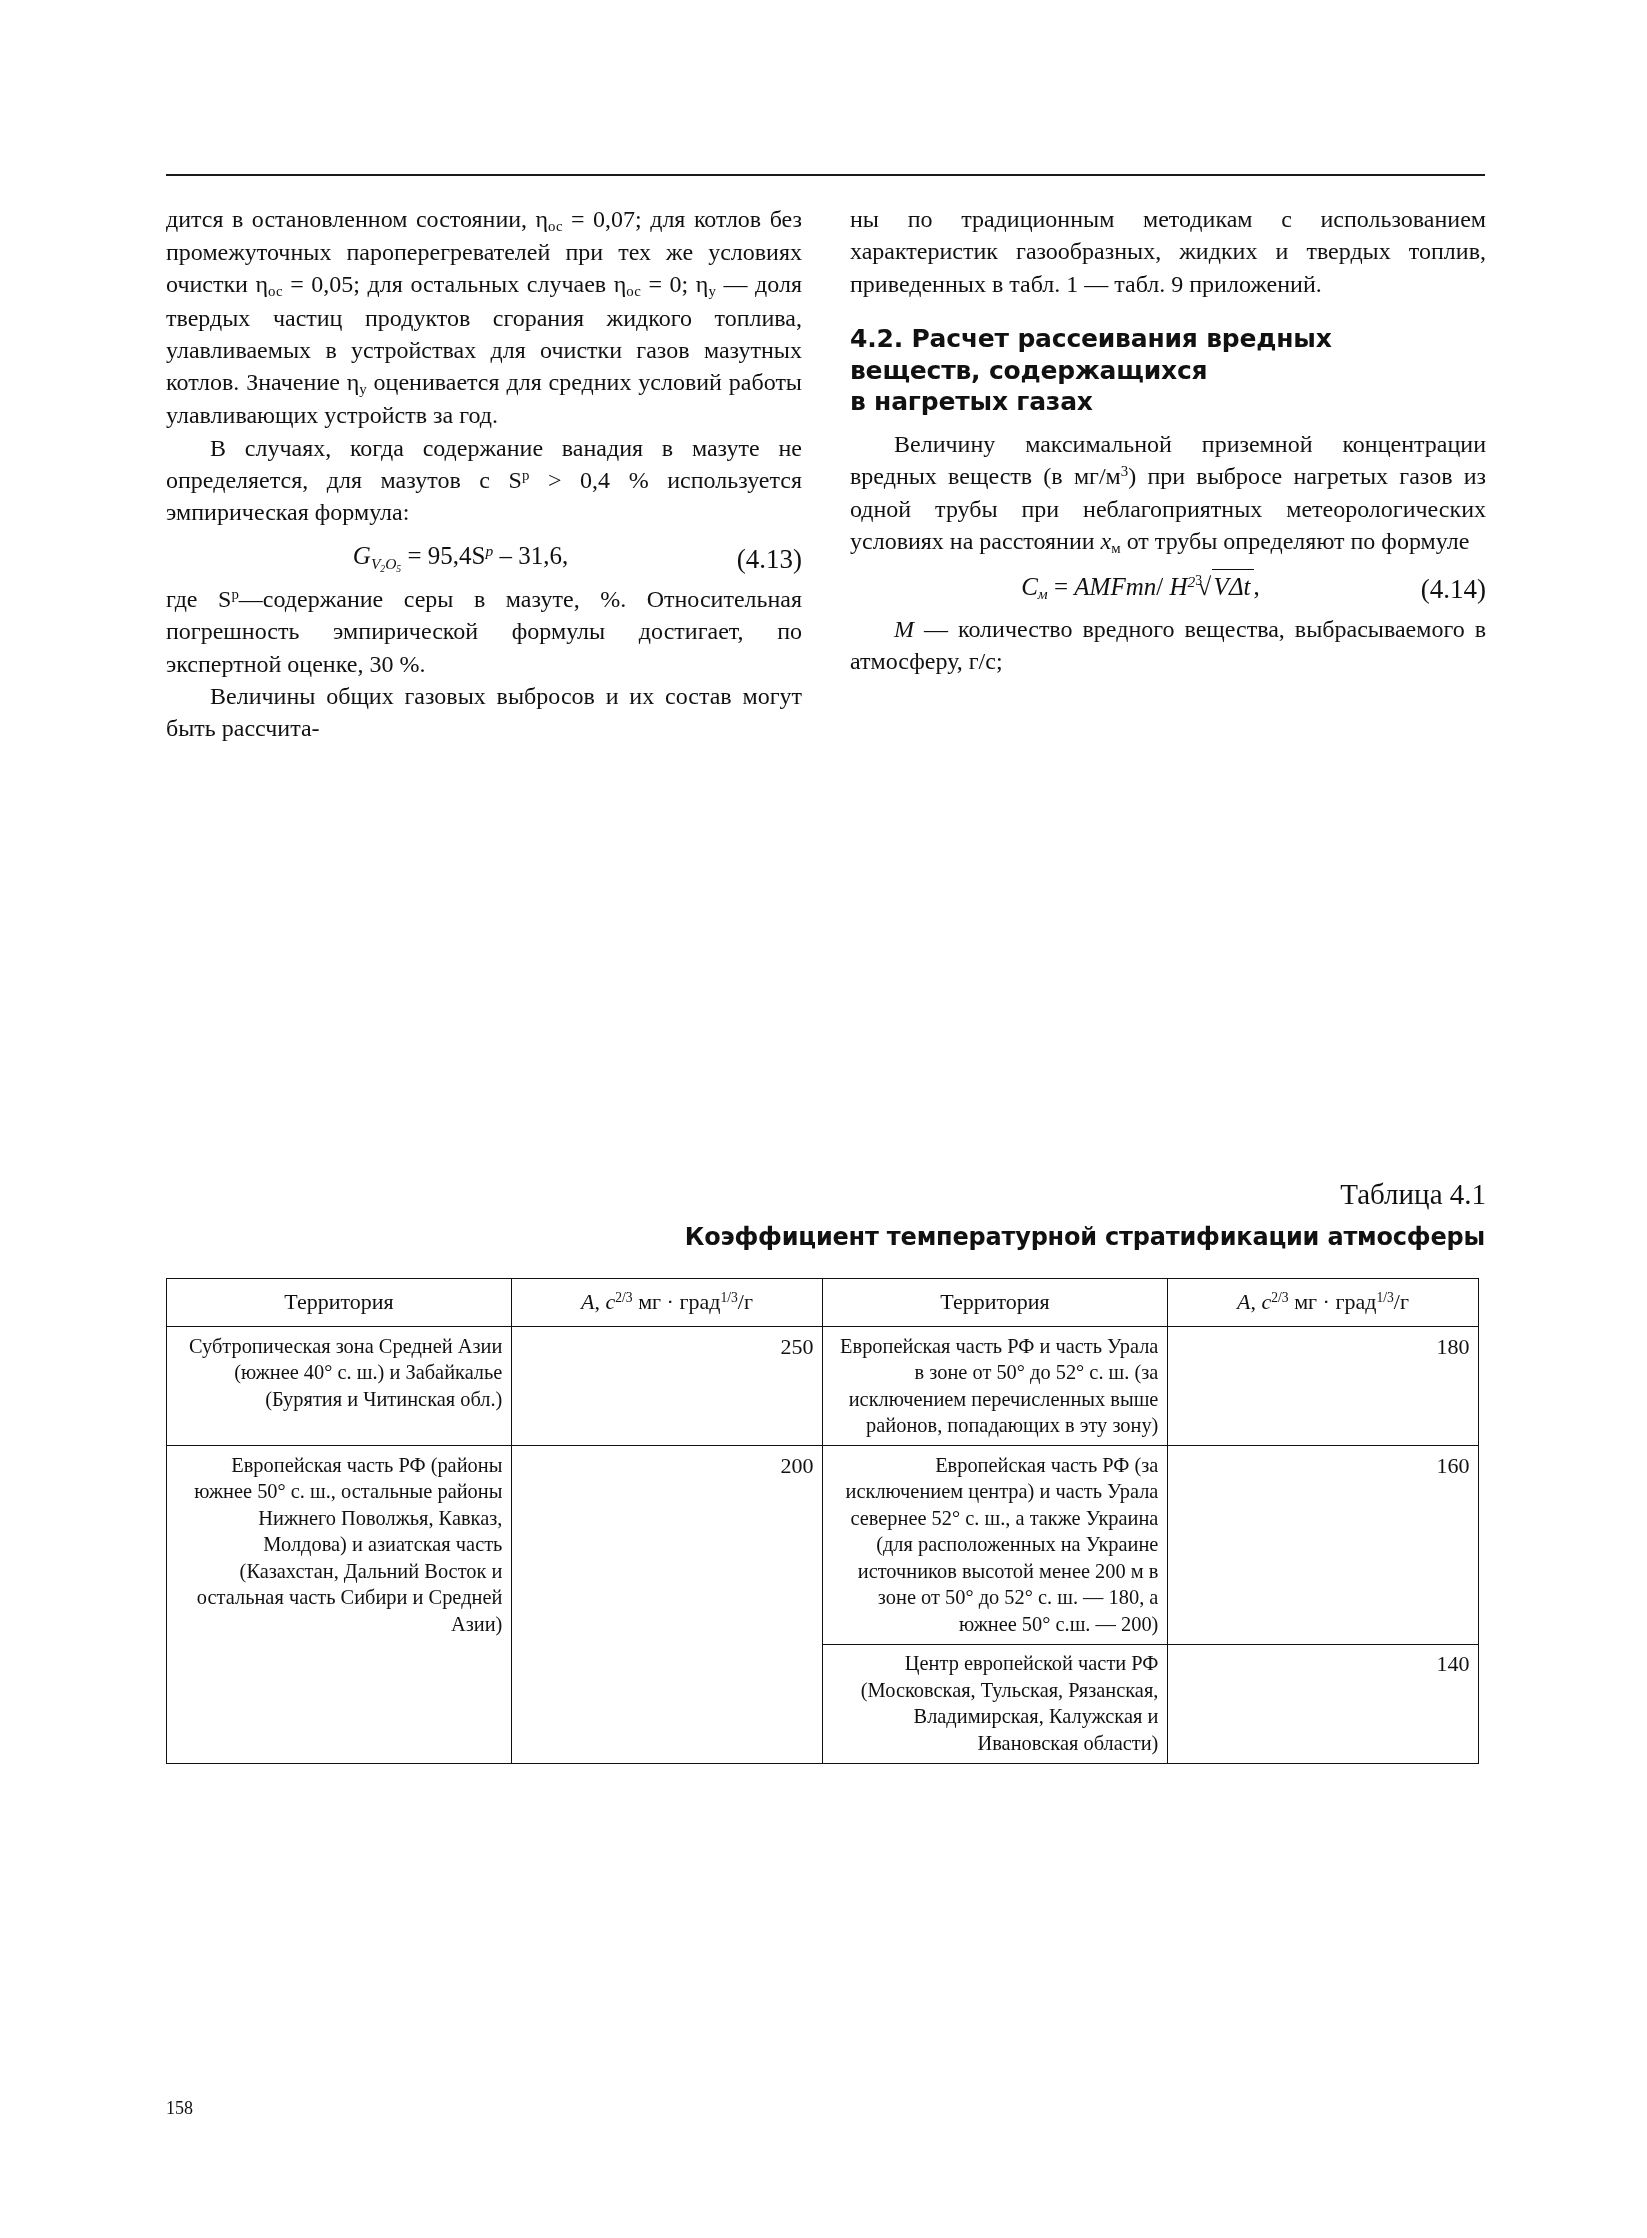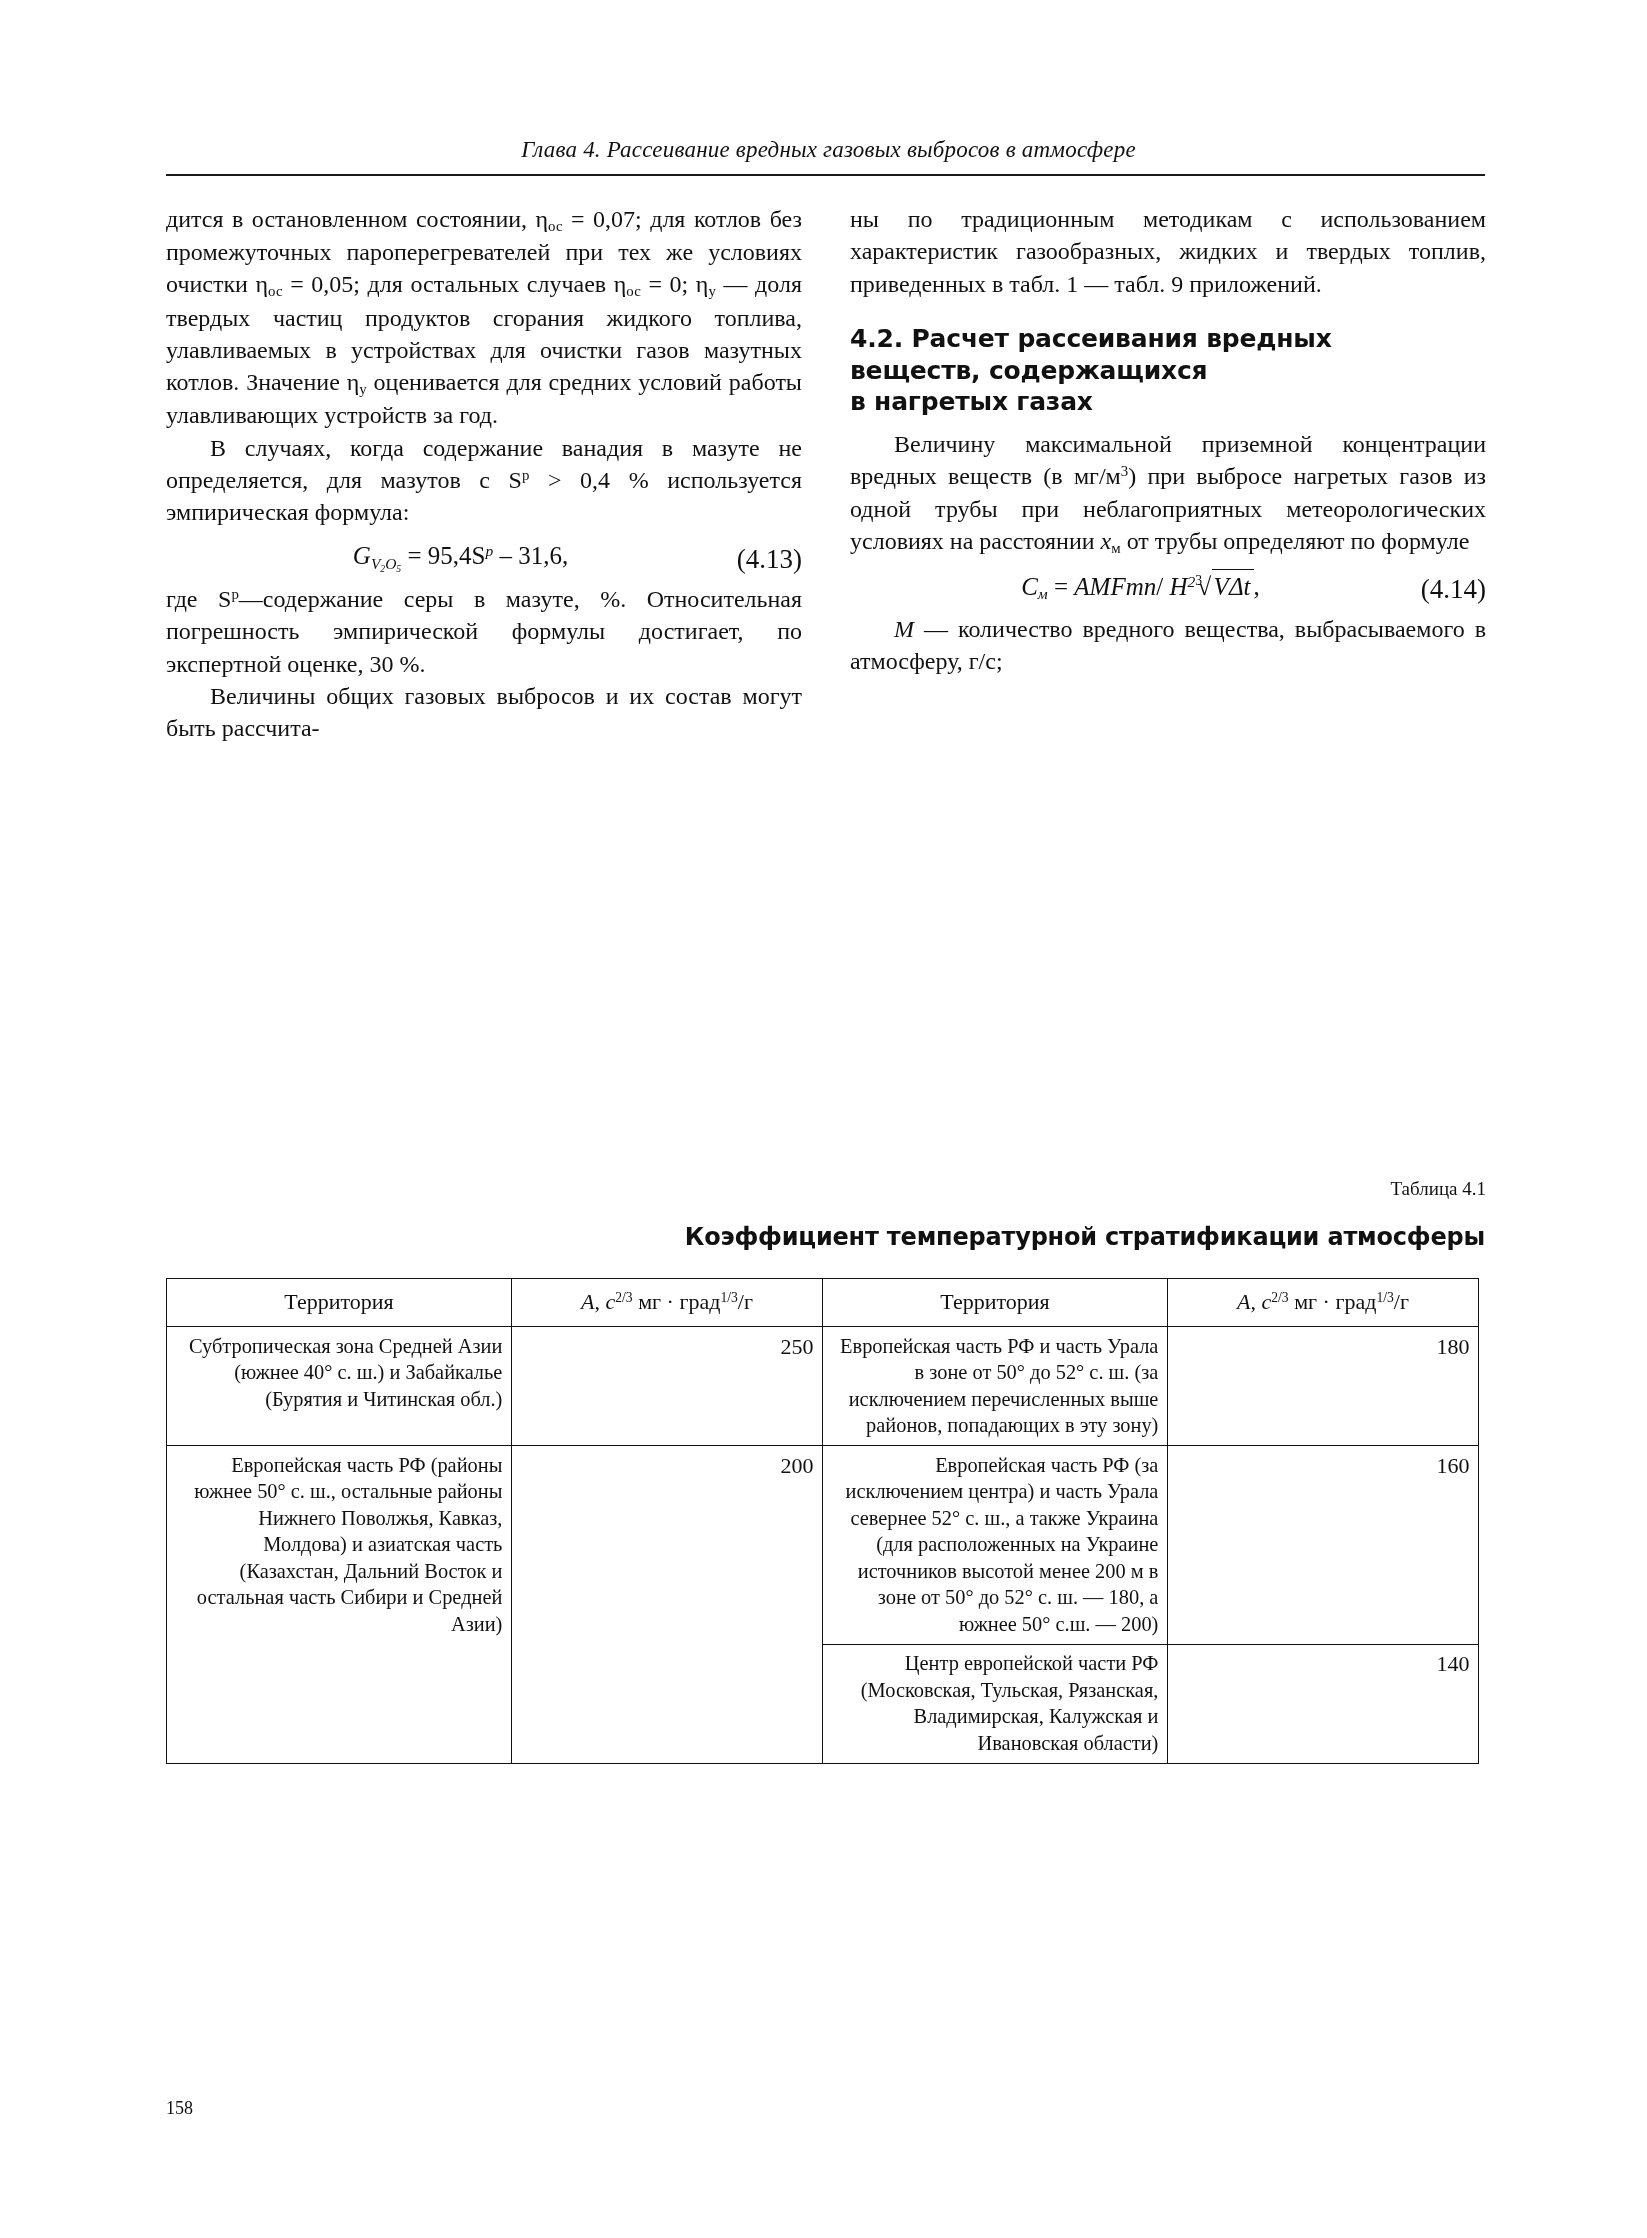--- a/index.html
+++ b/index.html
@@ -102,21 +102,21 @@
     vertical-align: 0.75em;
     font-style: normal;
     margin-right: -4.7px;
   }
 
   
   .tabnum {
     position: absolute;
     right: 161px;
     top: 1178px;
-    font-size: 19px;
+    font-size: 29px;
   }
   .tabtitle {
     position: absolute;
     left: 166px;
     top: 1223px;
     width: 1319px;
     text-align: right;
     font-family: "DejaVu Sans", "Liberation Sans", sans-serif;
     font-weight: bold;
     font-size: 24px;
@@ -159,21 +159,20 @@
     left: 166px;
     top: 2098px;
     font-size: 18px;
   }
 </style>
 </head>
 <body>
 
 <div class="page">
 
-  <div class="runhead">Глава 4. Рассеивание вредных газовых выбросов в атмосфере</div>
   <div class="runrule"></div>
 
   <div class="col left">
 
     <p class="noindent">дится в остановленном состоянии,
       η<sub>ос</sub> = 0,07; для котлов без промежуточных пароперегревателей при тех же условиях очистки η<sub>ос</sub> = 0,05; для остальных случаев η<sub>ос</sub> = 0; η<sub>у</sub> — доля твердых частиц продуктов сгорания жидкого топлива, улавливаемых в устройствах для очистки газов мазутных котлов. Значение η<sub>у</sub> оценивается для средних условий работы улавливающих устройств за год.</p>
 
     <p>В случаях, когда содержание ванадия в мазуте не определяется, для мазутов с S<sup>р</sup> &gt; 0,4 % используется эмпирическая формула:</p>
 
     <div class="formula">

